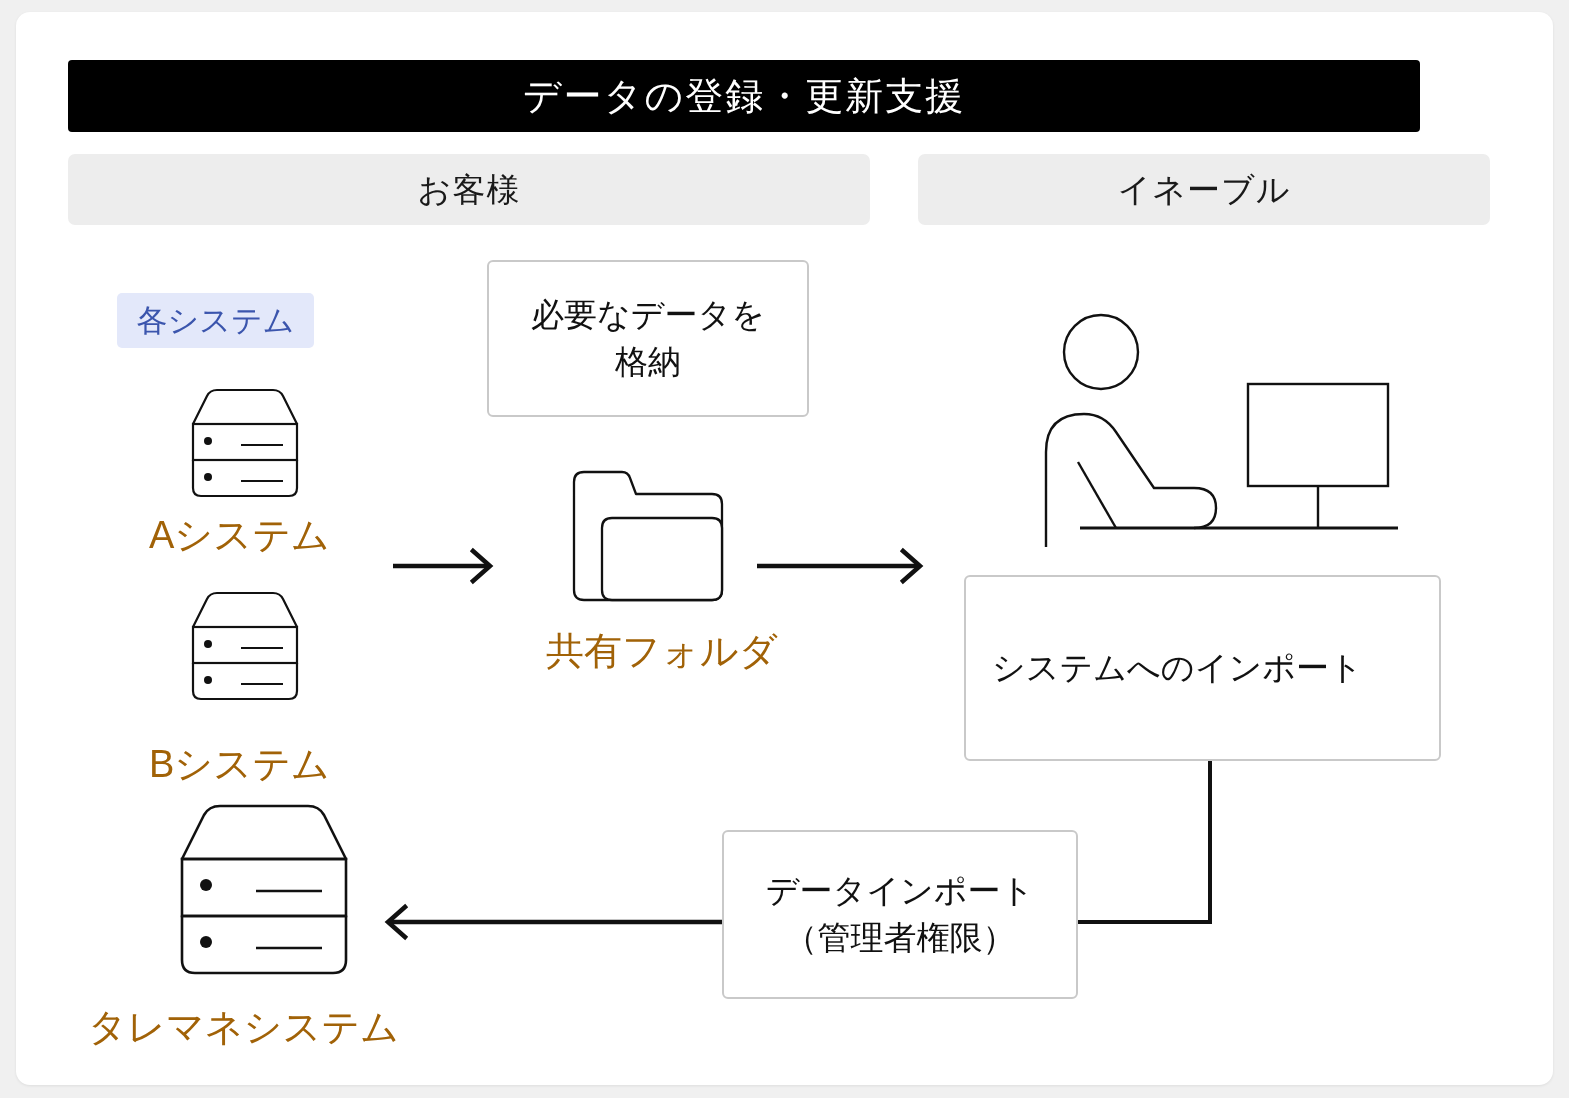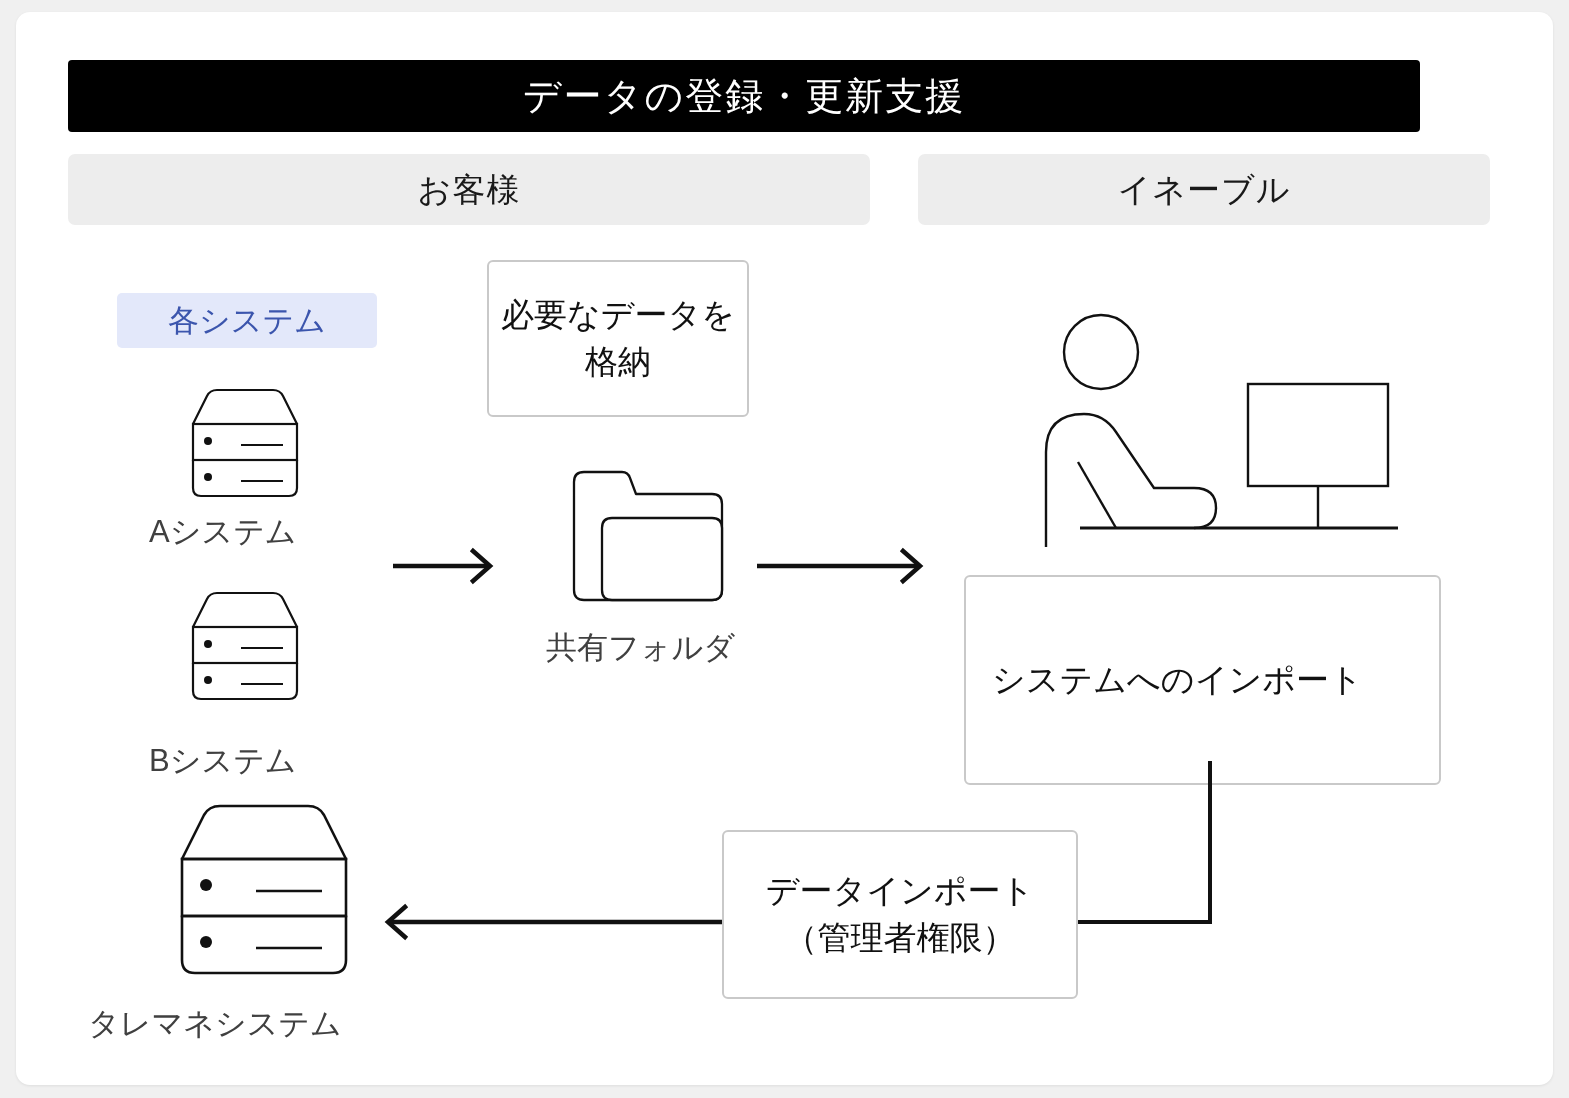--- a/index.html
+++ b/index.html
@@ -67,39 +67,39 @@
   #col-header-enable {
     left: 902px;
     top: 142px;
     width: 572px;
   }
   
   #systems-badge {
     position: absolute;
     left: 101px;
     top: 281px;
-    width: 260px;
+    width: 197px;
     height: 55px;
     background: #e3e8fa;
     border-radius: 5px;
     display: flex;
     align-items: center;
     justify-content: center;
     text-align: right;
   }
   #systems-badge .badge-text {
     color: #3b55ad;
     font-size: 31px;
     line-height: 1;
   }
   
   .icon-label {
     position: absolute;
-    color: #404040;
-    font-size: 31px;
+    color: #a16207;
+    font-size: 38px;
     line-height: 1;
     white-space: nowrap;
   }
   
   .server-icon { position: absolute; }
   
   .callout {
     position: absolute;
     background: #ffffff;
     border: 2px solid #c9c9c9;
@@ -111,30 +111,30 @@
   }
   .callout .line {
     color: #111111;
     font-size: 33px;
     line-height: 1.42;
     white-space: nowrap;
   }
   #callout-store {
     left: 471px;
     top: 248px;
-    width: 262px;
+    width: 322px;
     height: 157px;
     align-items: center;
     padding: 0 10px;
   }
   #callout-import {
     left: 948px;
     top: 563px;
     width: 477px;
-    height: 210px;
+    height: 186px;
     align-items: flex-start;
     padding: 0 26px;
   }
   #callout-data-import {
     left: 706px;
     top: 818px;
     width: 356px;
     height: 169px;
     align-items: center;
     padding: 0 10px;

